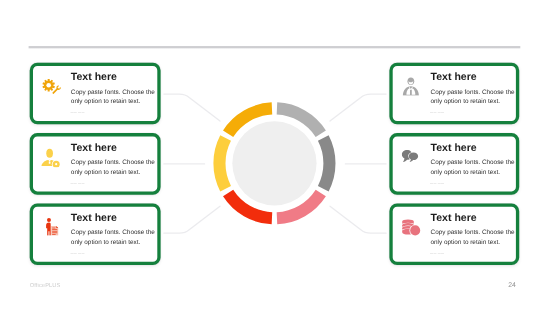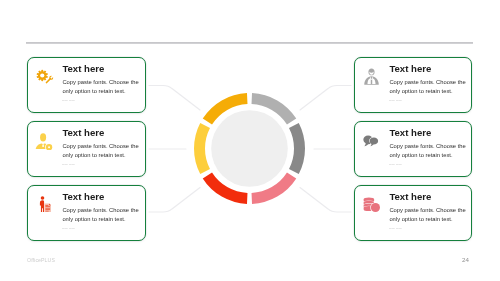--- a/index.html
+++ b/index.html
@@ -1,20 +1,20 @@
 <!DOCTYPE html>
 <html><head>
 <meta charset="utf-8">
 <style>
   html,body{margin:0;padding:0;background:#fff;}
   body{width:500px;height:281px;font-family:"Liberation Sans",sans-serif;overflow:hidden;}
   .slide{position:relative;width:500px;height:281px;background:#fff;}
   .rule{position:absolute;left:26px;top:41.7px;width:447px;height:2px;background:linear-gradient(#c2c2c6,#d6d6d9);}
   svg.layer{position:absolute;left:0;top:0;width:500px;height:281px;pointer-events:none;}
-  .card{position:absolute;background:#fff;border:1px solid #15803d;border-radius:7px;
+  .card{position:absolute;background:#fff;border:3px solid #15803d;border-radius:7px;
         box-shadow:0 0 0 .4px rgba(225,225,228,.85), 0 1px 2.5px rgba(0,0,0,.055);box-sizing:border-box;}
   .card .icon{position:absolute;display:block;}
   .card .title{position:absolute;font-size:9.6px;font-weight:bold;color:#1d1d1d;white-space:nowrap;}
   .card .body{position:absolute;font-size:5.8px;color:#2e2e2e;line-height:8.7px;width:80px;}
   .card .tiny{position:absolute;font-size:2.7px;color:#a6a6a6;letter-spacing:.3px;white-space:nowrap;}
   .cL{left:27px;width:119px;}
   .cR{left:354px;width:118px;}
   .r1{top:57px;height:56px;}
   .r2{top:121px;height:56px;}
   .r3{top:185px;height:56px;}

